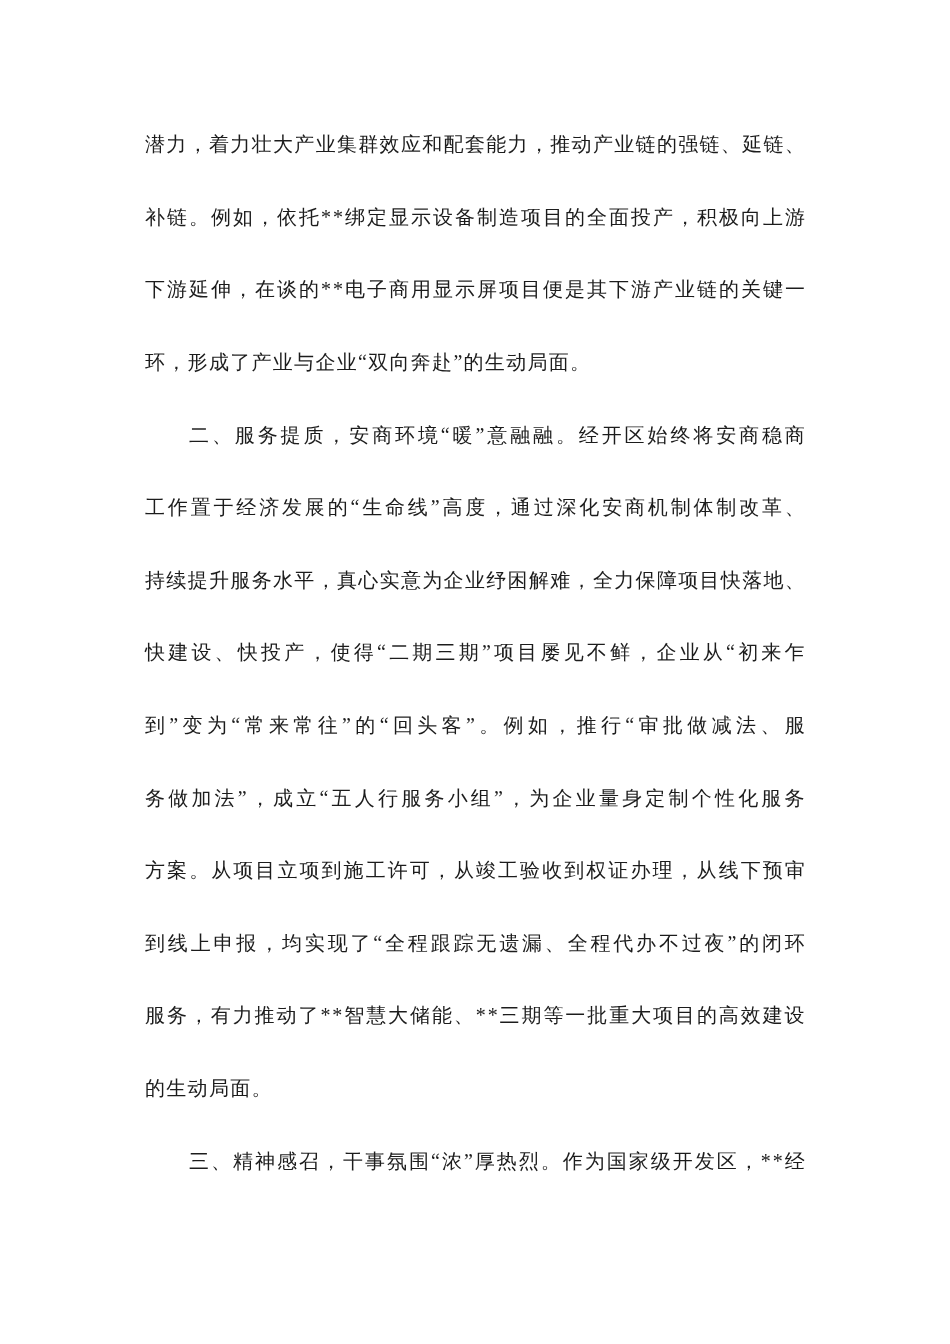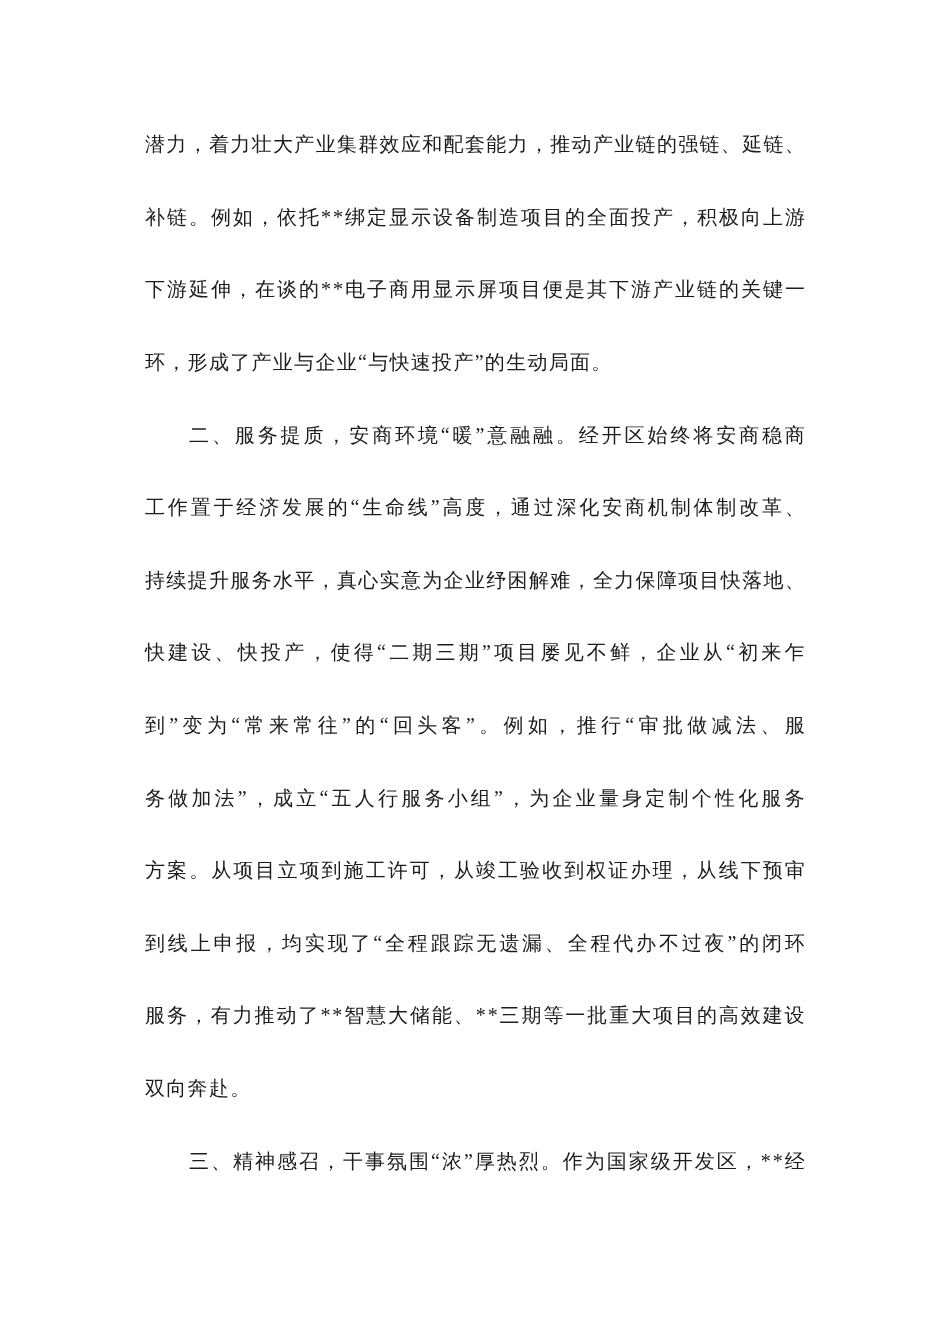--- a/index.html
+++ b/index.html
@@ -147,21 +147,21 @@
         <span class="ch">下</span>
         <span class="ch">游</span>
         <span class="ch">产</span>
         <span class="ch">业</span>
         <span class="ch">链</span>
         <span class="ch">的</span>
         <span class="ch">关</span>
         <span class="ch">键</span>
         <span class="ch">一</span>
       </div>
-      <div class="doc-line plain">环，形成了产业与企业“与快速投产”的生动局面。</div>
+      <div class="doc-line plain">环，形成了产业与企业“双向奔赴”的生动局面。</div>
       <div class="doc-line justify indent">
         <span class="ch">二</span>
         <span class="ch">、</span>
         <span class="ch">服</span>
         <span class="ch">务</span>
         <span class="ch">提</span>
         <span class="ch">质</span>
         <span class="ch">，</span>
         <span class="ch">安</span>
         <span class="ch">商</span>
@@ -437,21 +437,21 @@
         <span class="ch">重</span>
         <span class="ch">大</span>
         <span class="ch">项</span>
         <span class="ch">目</span>
         <span class="ch">的</span>
         <span class="ch">高</span>
         <span class="ch">效</span>
         <span class="ch">建</span>
         <span class="ch">设</span>
       </div>
-      <div class="doc-line plain">双向奔赴。</div>
+      <div class="doc-line plain">的生动局面。</div>
       <div class="doc-line justify indent">
         <span class="ch">三</span>
         <span class="ch">、</span>
         <span class="ch">精</span>
         <span class="ch">神</span>
         <span class="ch">感</span>
         <span class="ch">召</span>
         <span class="ch">，</span>
         <span class="ch">干</span>
         <span class="ch">事</span>

